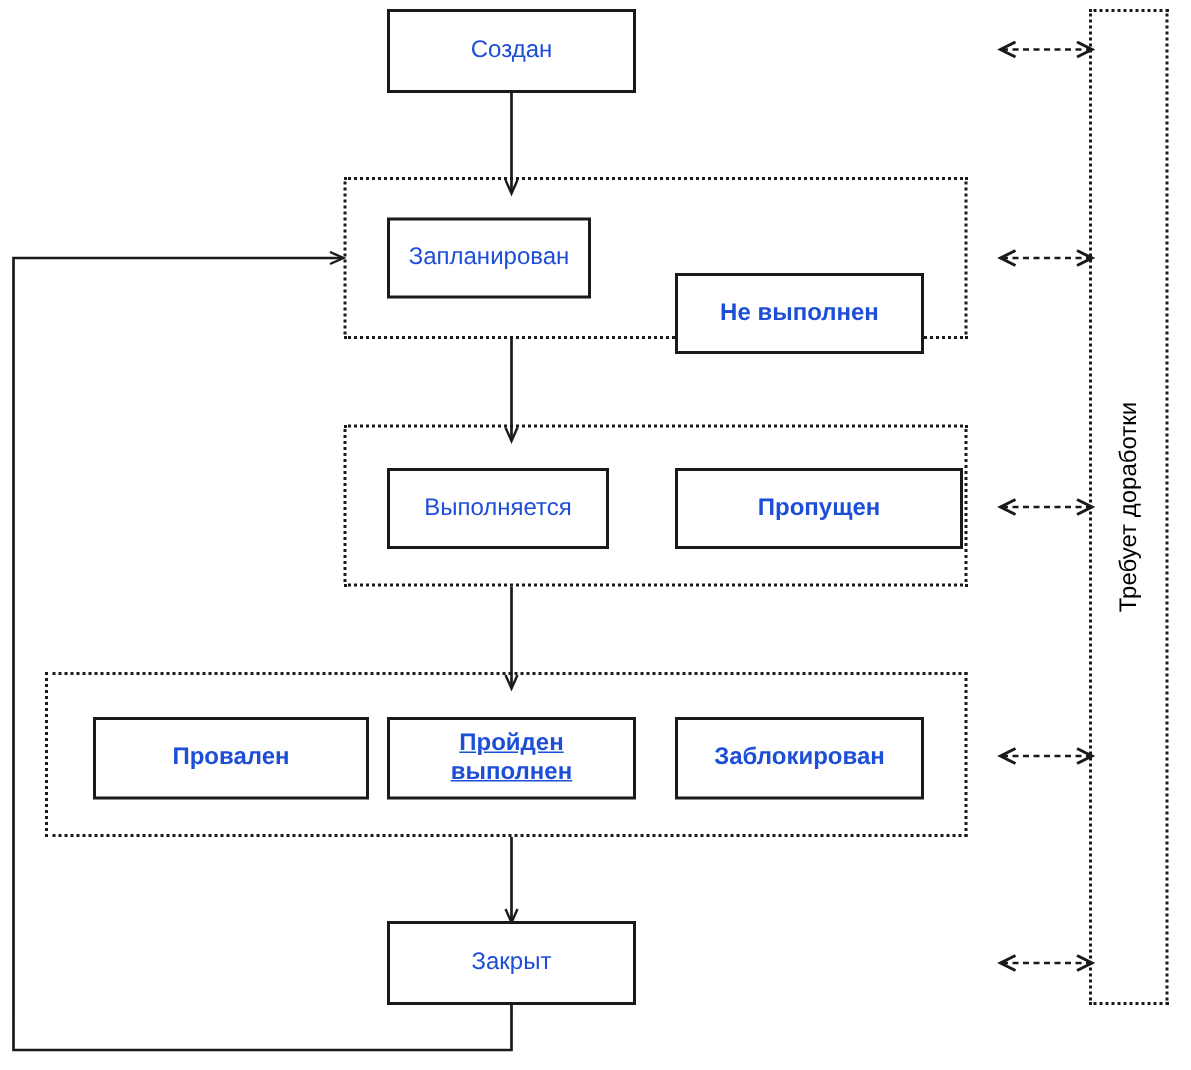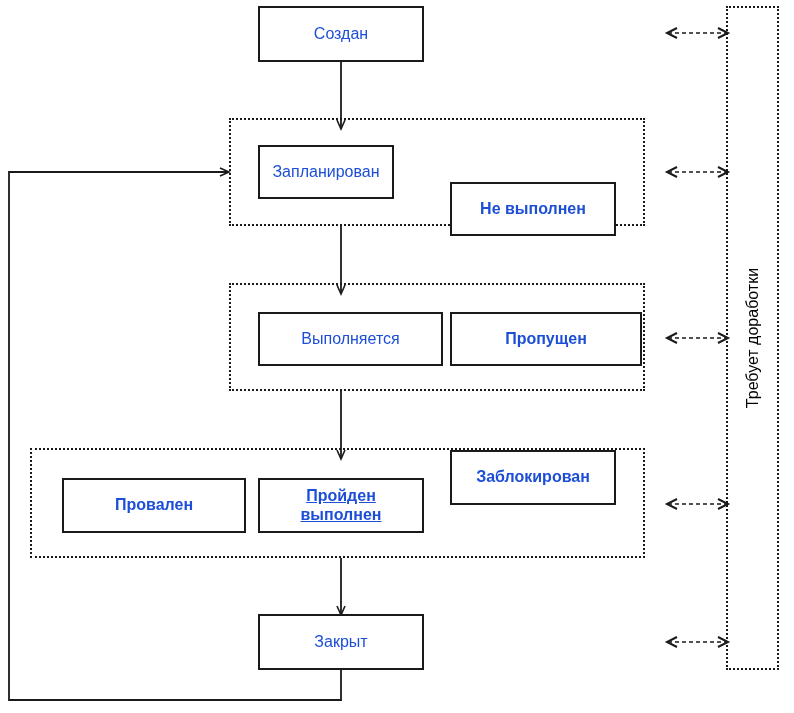--- a/index.html
+++ b/index.html
@@ -105,38 +105,38 @@
 
   <div class="group" style="left:229px; top:118px; width:416px; height:108px;"></div>
   <div class="node" style="left:258px; top:145px; width:136px; height:54px;">
     <span>Запланирован</span>
   </div>
   <div class="node bold" style="left:450px; top:145px; width:166px; height:54px;margin-top:37px;">
     <span>Не выполнен</span>
   </div>
 
   <div class="group" style="left:229px; top:283px; width:416px; height:108px;"></div>
-  <div class="node" style="left:258px; top:312px; width:185px; height:54px;">
+  <div class="node" style="left:258px; top:312px; width:148px; height:54px;">
     <span>Выполняется</span>
   </div>
   <div class="node bold" style="left:450px; top:312px; width:192px; height:54px;">
     <span>Пропущен</span>
   </div>
 
   <div class="group" style="left:30px; top:448px; width:615px; height:110px;"></div>
   <div class="node bold" style="left:62px; top:478px; width:184px; height:55px;justify-content:center;">
     <span>Провален</span>
   </div>
   <div class="node bold" style="left:258px; top:478px; width:166px; height:55px;text-decoration:underline;">
     <span>
       <span>Пройден</span><br>
       <span>выполнен</span>
     </span>
   </div>
-  <div class="node bold" style="left:450px; top:450px; width:166px; height:55px;">
+  <div class="node bold" style="left:450px; top:478px; width:166px; height:55px;">
     <span>Заблокирован</span>
   </div>
 
   <div class="node" style="left:258px; top:614px; width:166px; height:56px;justify-content:center;">
     <span>Закрыт</span>
   </div>
 
   <div class="rework-box" style="left:726px; top:6px; width:53px; height:664px;"></div>
   <div class="rework-label" style="left:653px; top:328px; width:200px; height:20px; line-height:20px;">Требует доработки</div>
 

